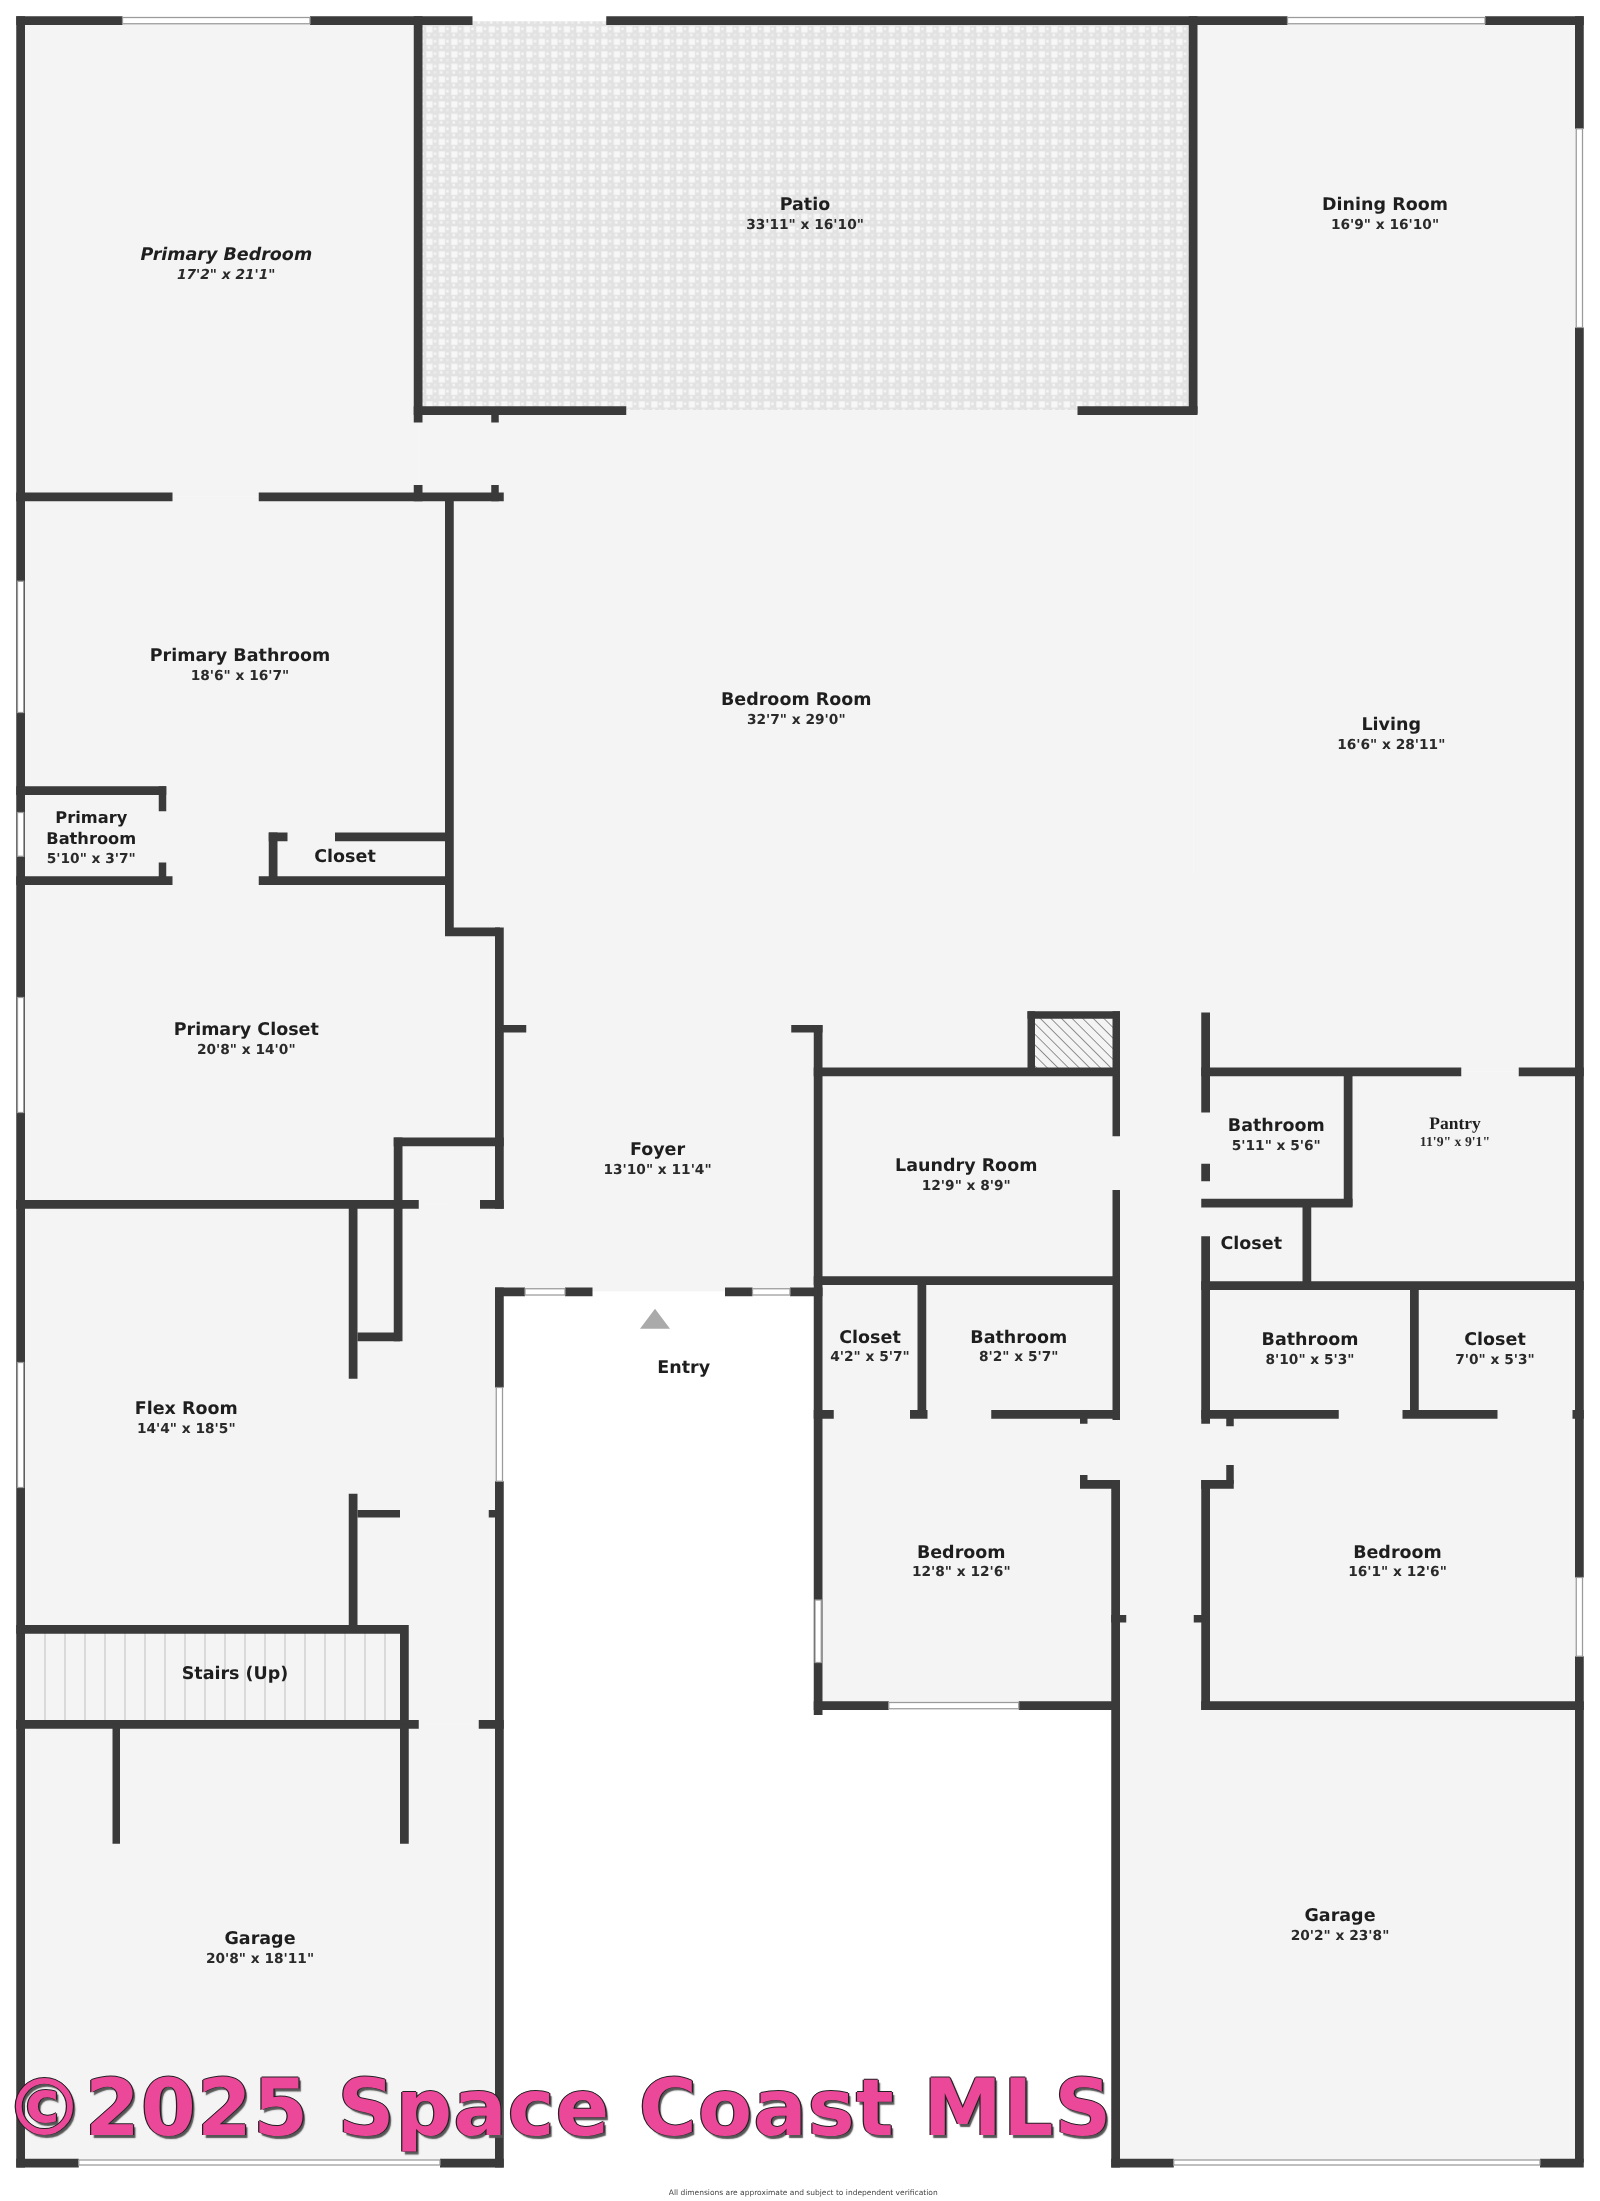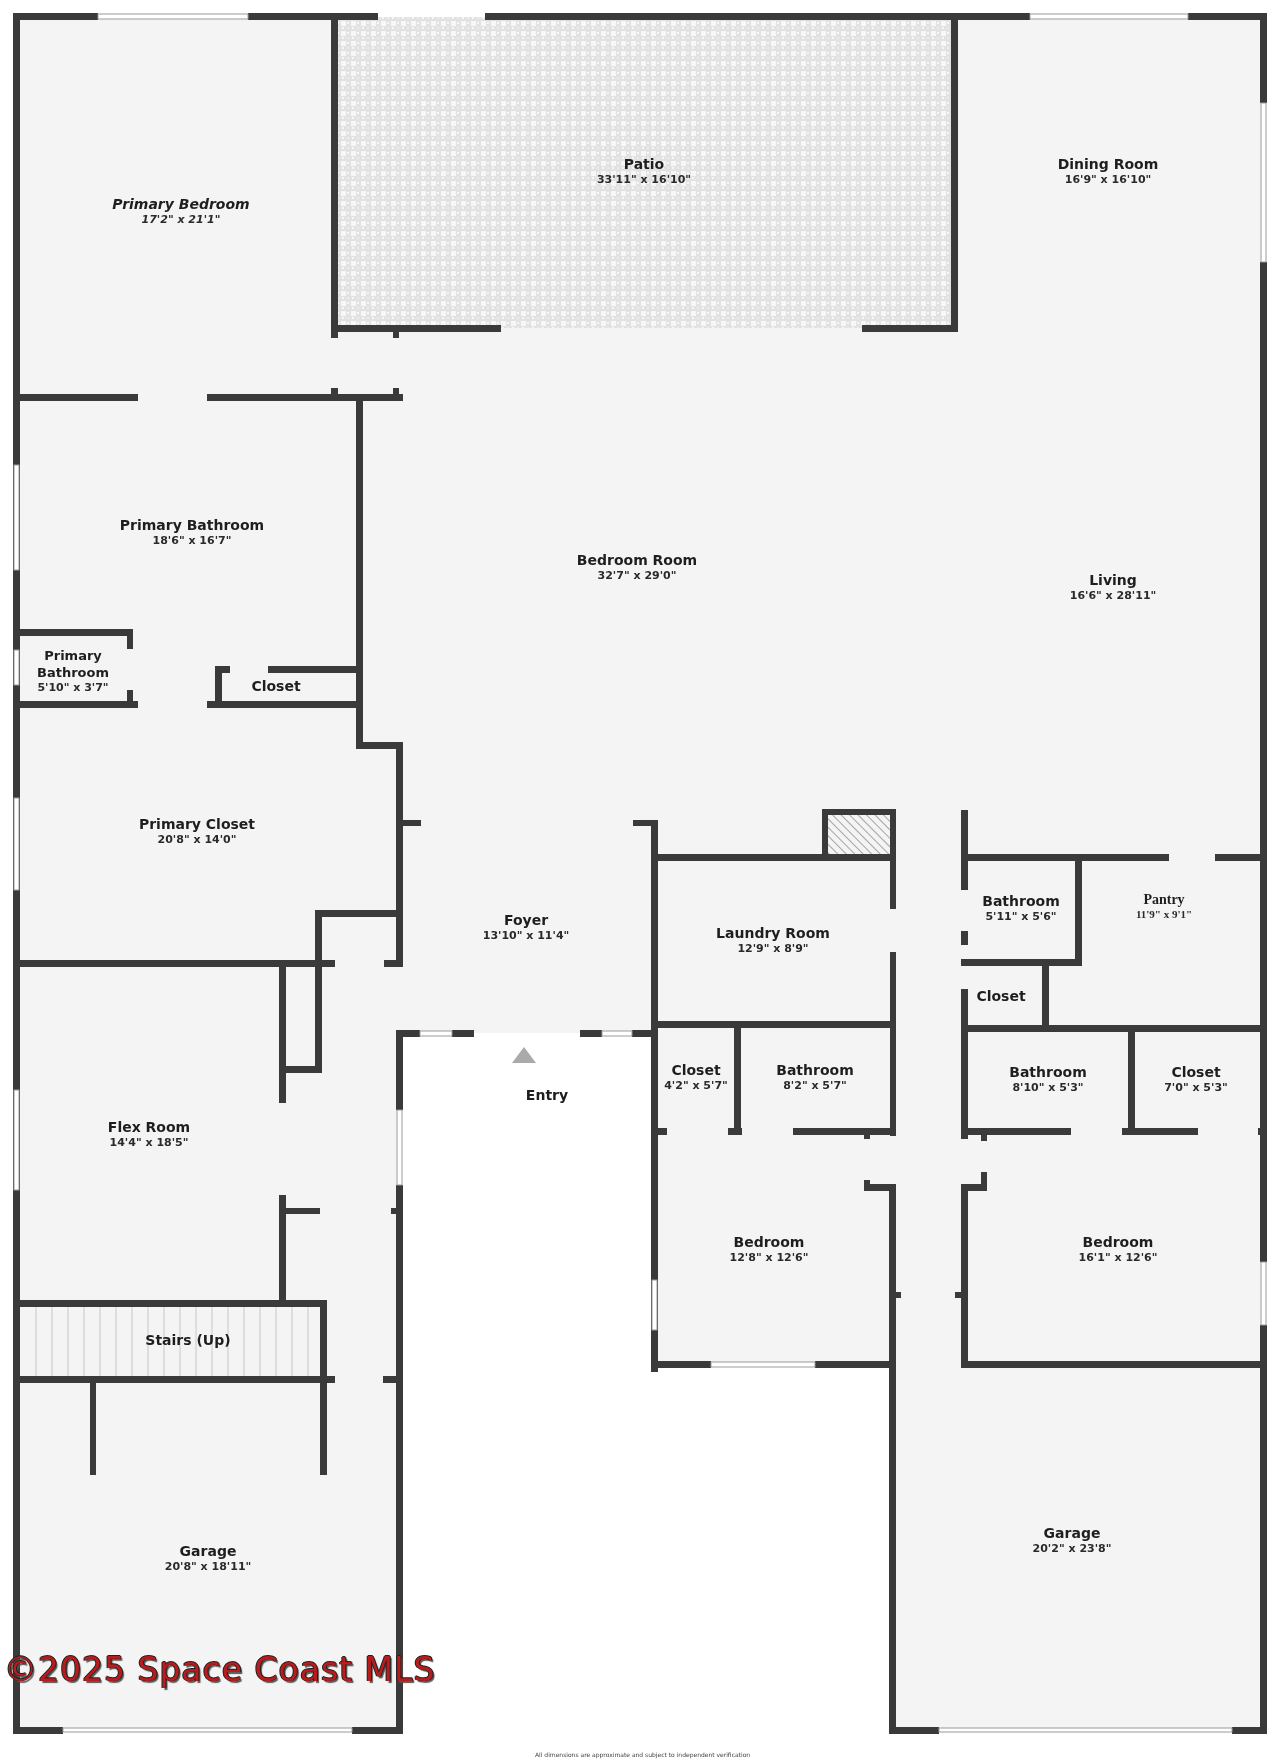--- a/index.html
+++ b/index.html
@@ -4,21 +4,21 @@
 <style>
   html, body { margin:0; padding:0; background:#ffffff; }
   body { width:1280px; height:1761px; position:relative; overflow:hidden; font-family:"DejaVu Sans", "Liberation Sans", sans-serif; }
   #plan { position:absolute; left:0; top:0; width:1280px; height:1761px; }
   .floor { fill:#f4f4f4; }
   .wall { fill:#3a3a3a; }
   .window { fill:#ffffff; stroke:#9a9a9a; stroke-width:1; }
   .label { position:absolute; transform:translate(-50%, -50%); text-align:center; color:#1e1e1e; white-space:nowrap; pointer-events:none; }
   .label .name { font-weight:bold; font-size:14px; line-height:17px; display:block; }
   .label .dims { font-size:11px; line-height:13px; display:block; font-weight:bold; color:#2a2a2a; }
-  .watermark { position:absolute; left:4px; top:1650px; font-family:"DejaVu Sans", sans-serif; font-weight:400; font-size:33px; color:#b91c1c; letter-spacing:1px;
+  .watermark { position:absolute; left:4px; top:1650px; font-family:"DejaVu Sans", sans-serif; font-weight:700; font-size:63px; color:#ec4899; letter-spacing:1px;
     text-shadow: -1px 0 #222, 1px 0 #222, 0 -1px #222, 2px 2px 1px #555; white-space:nowrap; }
   .disclaimer { position:absolute; left:535px; top:1751px; font-size:6px; color:#444; white-space:nowrap; }
   .entry-arrow { position:absolute; left:512px; top:1047px; width:0; height:0; border-left:12px solid transparent; border-right:12px solid transparent; border-bottom:16px solid #aaaaaa; }
 </style>
 </head>
 <body>
 
 <svg id="plan" width="1280" height="1761" viewBox="0 0 1280 1761" xmlns="http://www.w3.org/2000/svg">
   <defs>
     <pattern id="tile" width="10" height="10" patternUnits="userSpaceOnUse">

